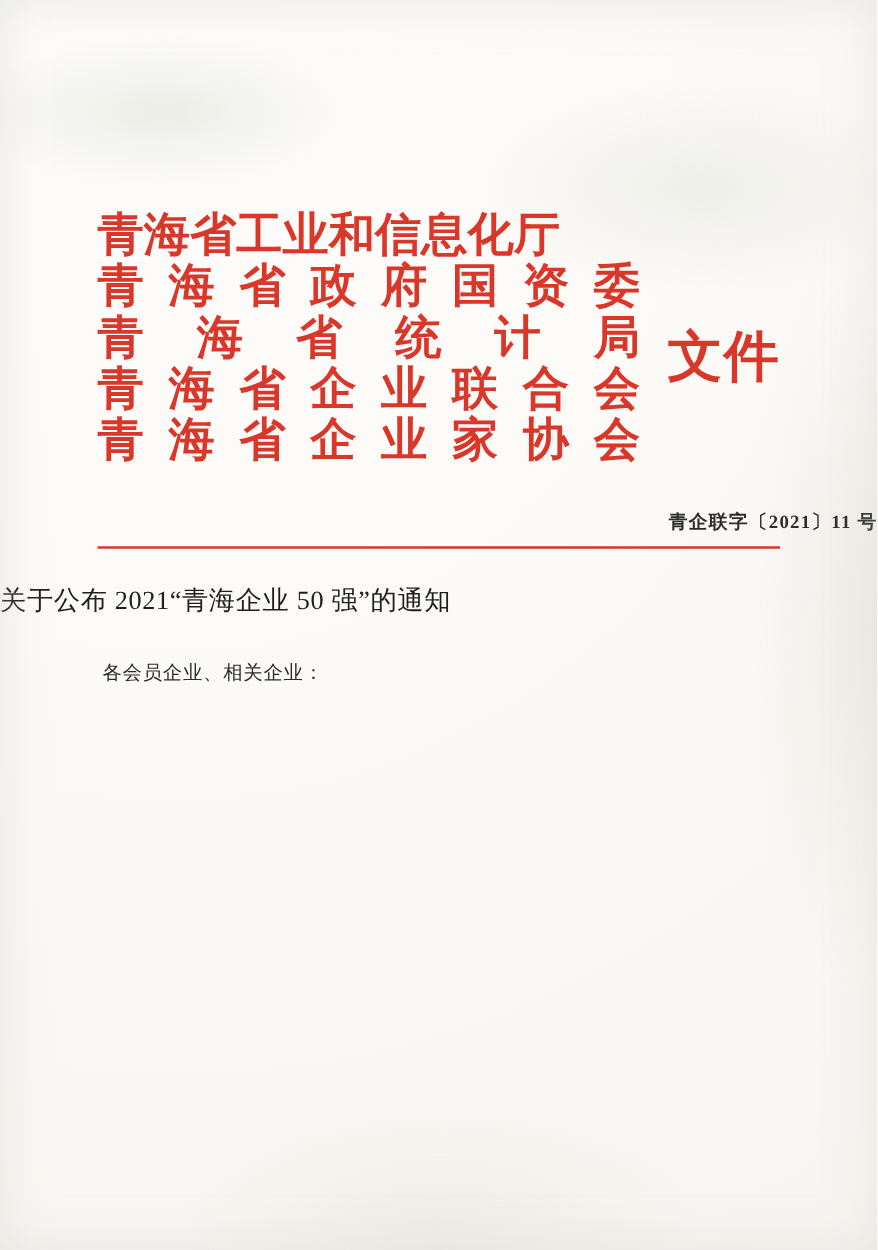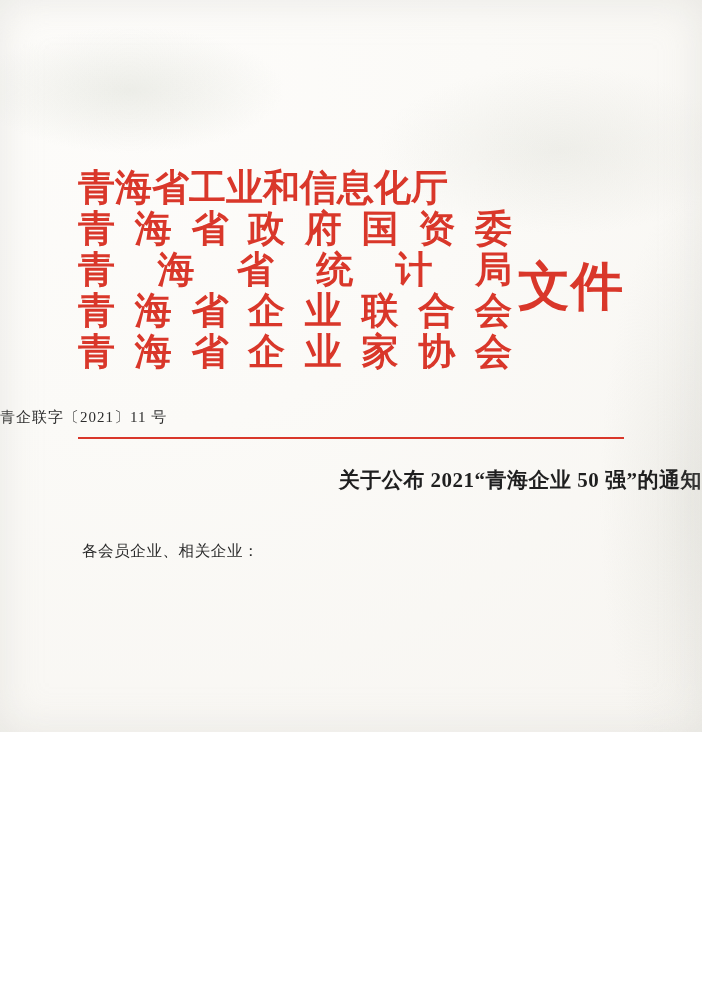--- a/index.html
+++ b/index.html
@@ -9,21 +9,21 @@
   body {
     width: 702px;
     height: 1000px;
     background: #ffffff;
     font-family: "Liberation Serif", serif;
     overflow: hidden;
   }
   .page {
     position: relative;
     width: 702px;
-    height: 732px;
+    height: 1000px;
     background:
       radial-gradient(circle at 20% 12%, #fdfcfa 0%, #fbfaf7 40%, #f7f5f1 100%);
     box-sizing: border-box;
     overflow: hidden;
   }
   
   .paper-noise {
     position: absolute;
     inset: 0;
     pointer-events: none;
@@ -67,69 +67,70 @@
     justify-content: space-between;
     width: 434px;
   }
   .wenjian {
     position: absolute;
     right: 78px;
     top: 262px;
     color: #d9372a;
     font-family: "DejaVu Sans", sans-serif;
     font-weight: bold;
-    font-size: 52px;
+    font-size: 44px;
     line-height: 48px;
     letter-spacing: 1px;
   }
   .doc-number {
     position: absolute;
     top: 408px;
     left: 0;
     right: 0;
-    text-align: left;
+    text-align: right;
     color: #2d2d2d;
     font-family: "Liberation Serif", serif;
     font-size: 15px;
     letter-spacing: 1px;
+    font-weight: bold;
   }
   .red-rule {
     position: absolute;
     left: 78px;
     right: 78px;
     top: 437px;
     height: 2px;
     background: #d9372a;
   }
   .doc-title {
     position: absolute;
     top: 466px;
     left: 0;
     right: 0;
-    text-align: right;
+    text-align: left;
     color: #1f1f1f;
     font-family: "Liberation Serif", serif;
-    font-weight: bold;
+    font-weight: normal;
     font-size: 21px;
     letter-spacing: 0.5px;
   }
   .body-text {
     position: absolute;
     top: 522px;
     left: 82px;
     width: 540px;
     color: #2b2b2b;
     font-family: "Liberation Serif", serif;
     font-size: 15.5px;
     line-height: 34px;
     letter-spacing: 0.6px;
     text-align: justify;
   }
   .body-text p {
-    margin: 12px 0 0 0;
+    margin: 0 0 0 0;
   }
   .indent {
     text-indent: 2em;
   }
   .edge-shadow {
     position: absolute;
     inset: 0;
     pointer-events: none;
     box-shadow: inset 0 0 40px rgba(200,200,195,0.35);
   }

